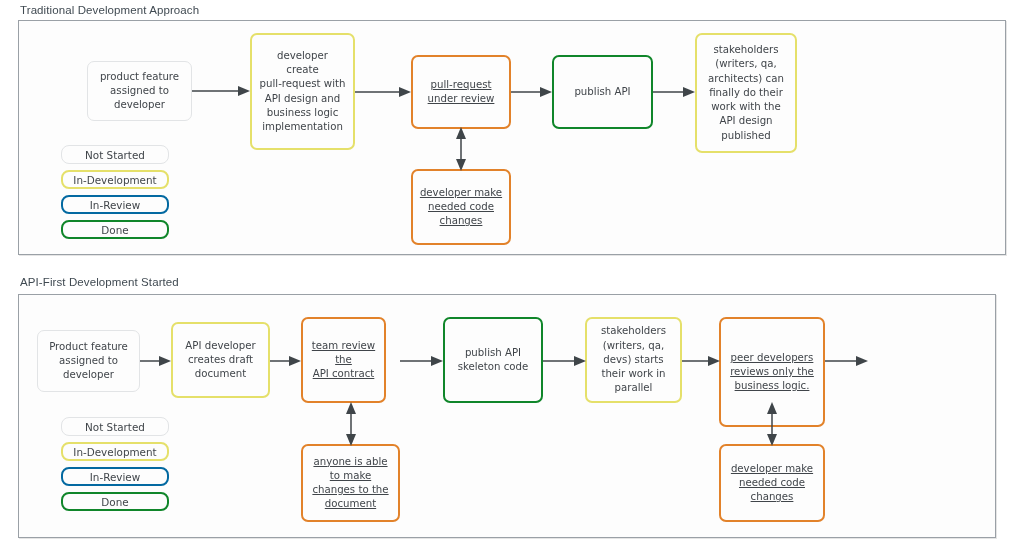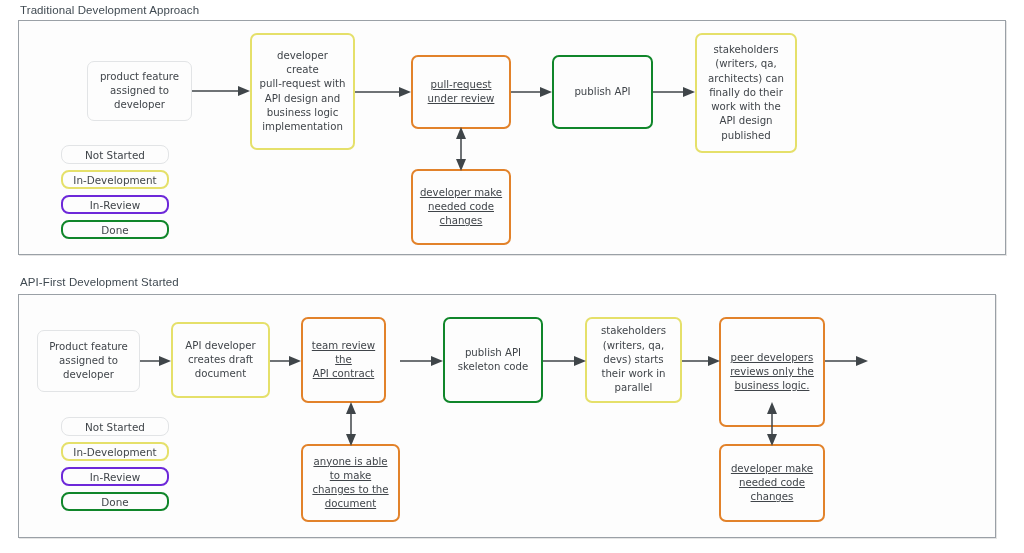--- a/index.html
+++ b/index.html
@@ -79,21 +79,21 @@
     justify-content: center;
     font-family: "DejaVu Sans", sans-serif;
     font-size: 10.4px;
     color: #40454a;
     width: 108px;
     height: 19px;
     margin-bottom: 6px;
   }
   .legend-item.status-notstarted { border: 1.5px solid #e2e4e6; }
   .legend-item.status-indev      { border: 2px solid #e5e06a; }
-  .legend-item.status-inreview   { border: 2px solid #6d28d9; margin-top: 6px; }
+  .legend-item.status-inreview   { border: 2px solid #0369a1; margin-top: 6px; }
   .legend-item.status-done       { border: 2px solid #10862a; }
 
   
   .arrow-h, .arrow-v {
     position: absolute;
     overflow: visible;
   }
   .arrow-line { stroke: #3f4549; stroke-width: 1.5; }
   .arrow-head { fill: #3f4549; }
 </style>

